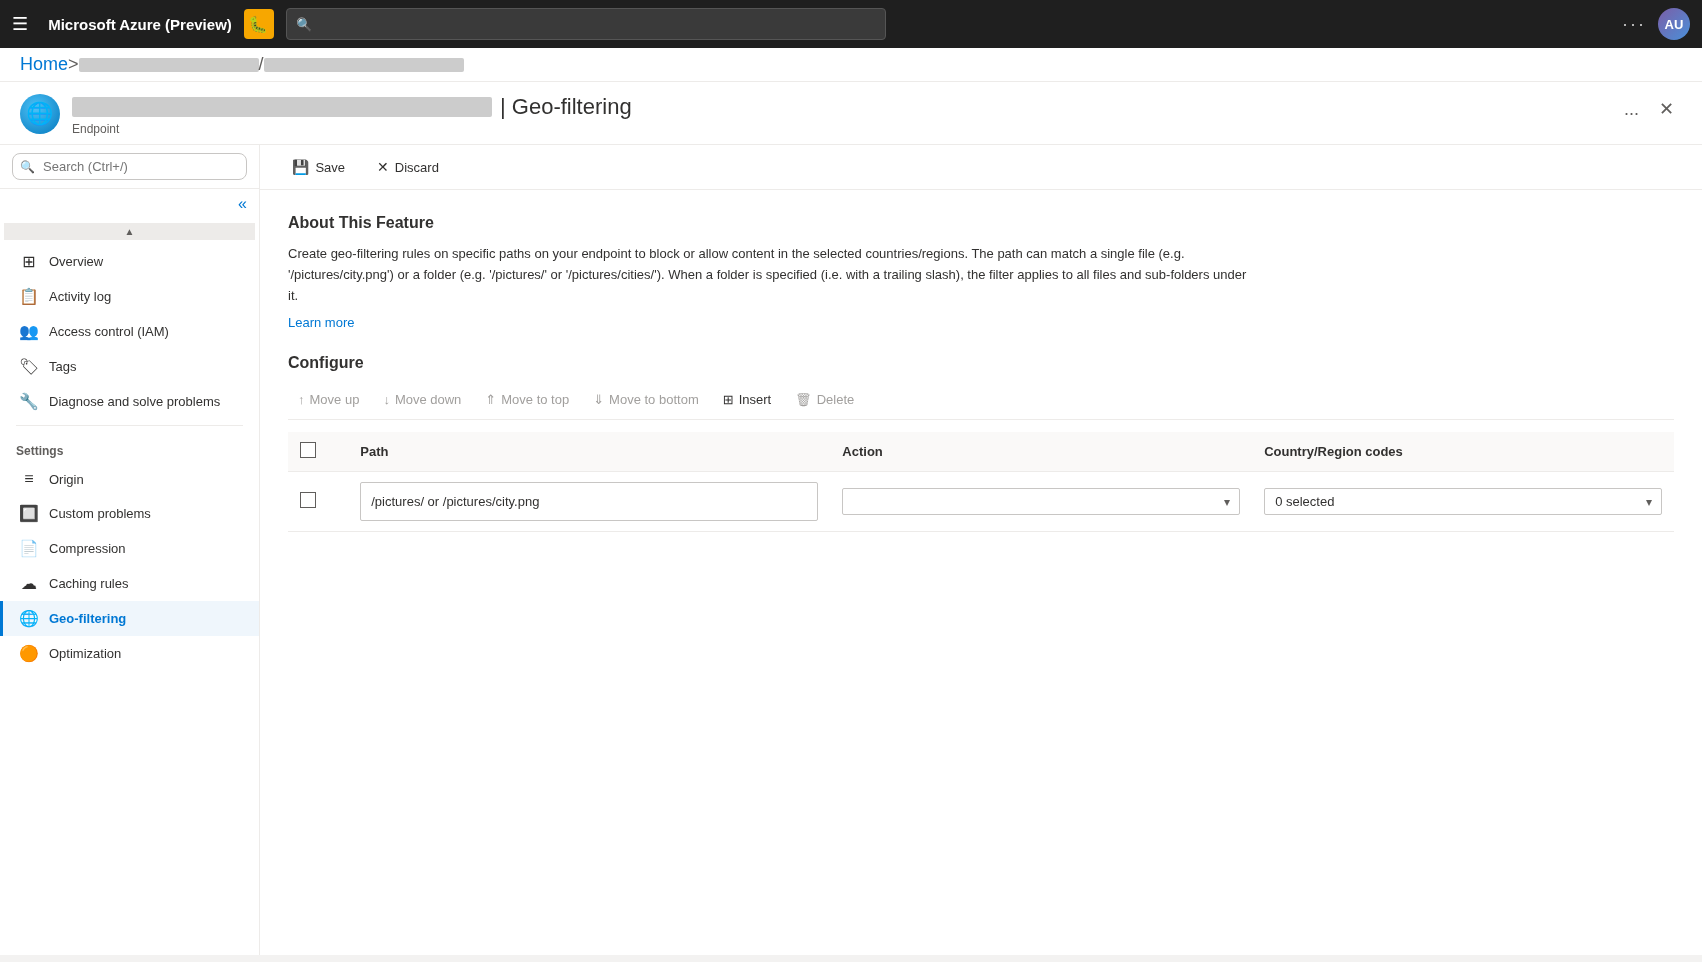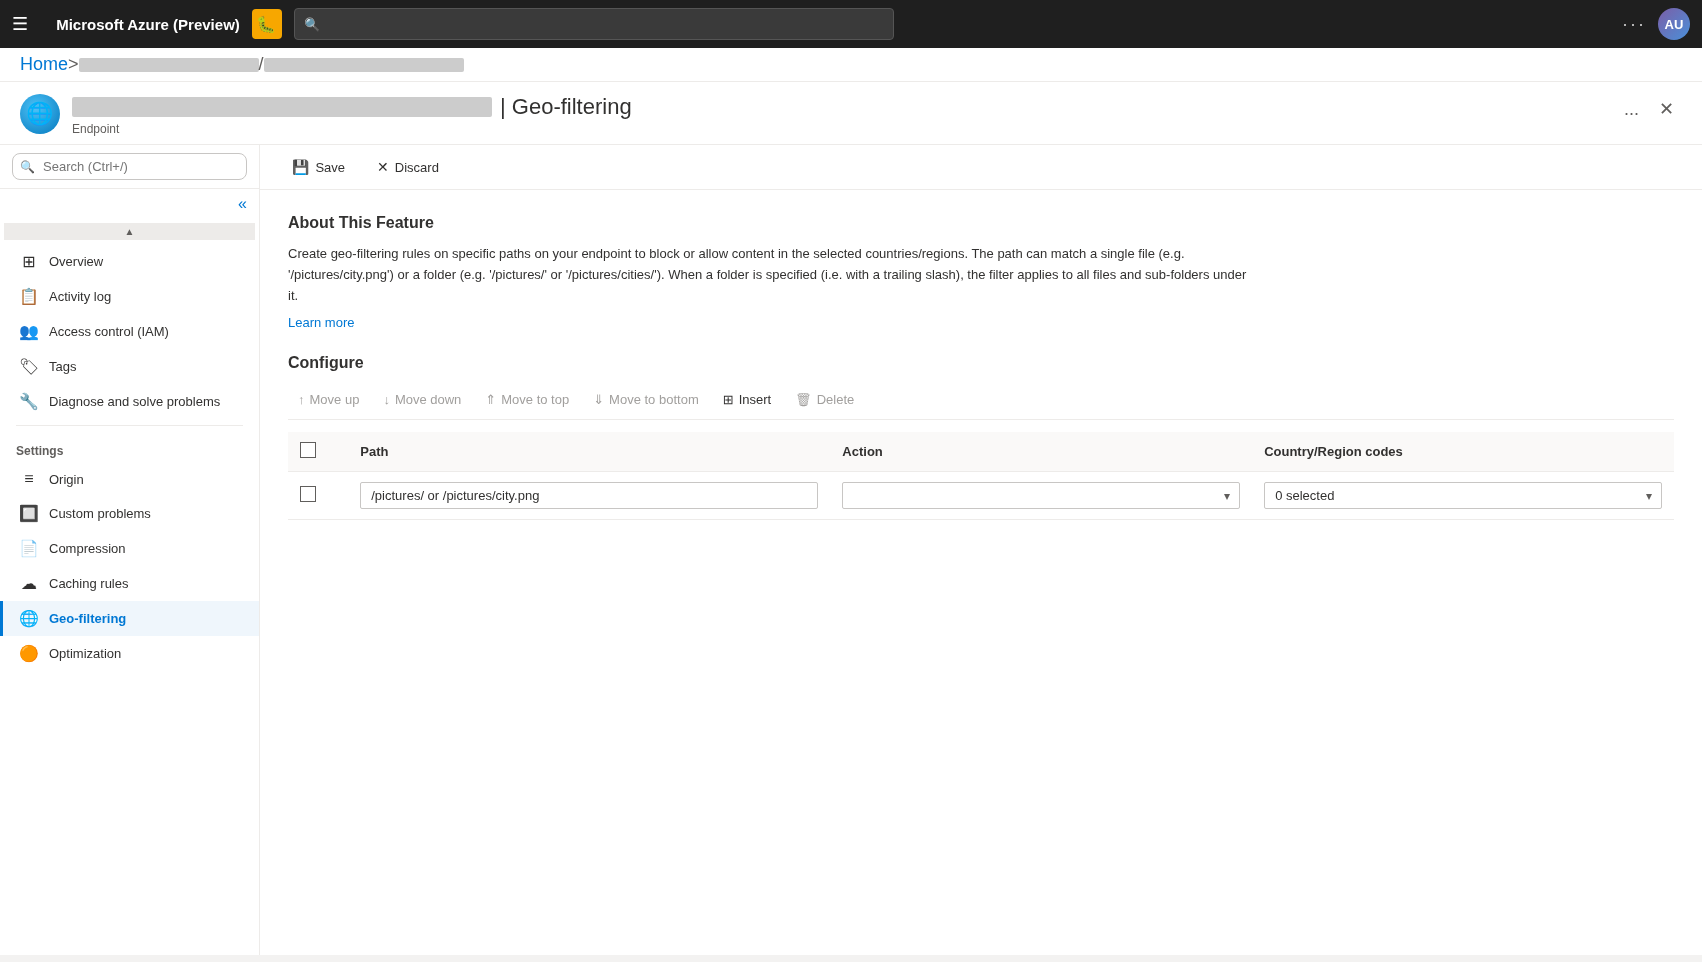--- a/index.html
+++ b/index.html
@@ -9,21 +9,21 @@
     .top-nav {
       background: #1f1f1f;
       height: 48px;
       display: flex;
       align-items: center;
       padding: 0 12px;
       gap: 12px;
       color: #fff;
     }
     .top-nav .hamburger { cursor: pointer; font-size: 18px; color: #fff; }
-    .top-nav .brand { font-size: 15px; font-weight: 600; color: #fff; flex: none; margin-left: 16px; }
+    .top-nav .brand { font-size: 15px; font-weight: 600; color: #fff; flex: none; margin-left: 8px; }
     .top-nav .bug-icon {
       background: #f7a700;
       border-radius: 4px;
       width: 30px; height: 30px;
       display: flex; align-items: center; justify-content: center;
       font-size: 16px;
       cursor: pointer;
     }
     .top-nav .search-bar {
       flex: 1;
@@ -322,21 +322,21 @@
 
     .table-checkbox {
       width: 16px; height: 16px;
       border: 1px solid #605e5c;
       display: inline-block;
       cursor: pointer;
       background: #fff;
     }
     .path-input {
       width: 100%;
-      padding: 5px 10px;
+      padding: 11px 10px;
       border: 1px solid #c8c6c4;
       border-radius: 2px;
       font-size: 13px;
       color: #323130;
       background: #fff;
       outline: none;
     }
     .dropdown-select {
       width: 100%;
       padding: 5px 30px 5px 10px;

